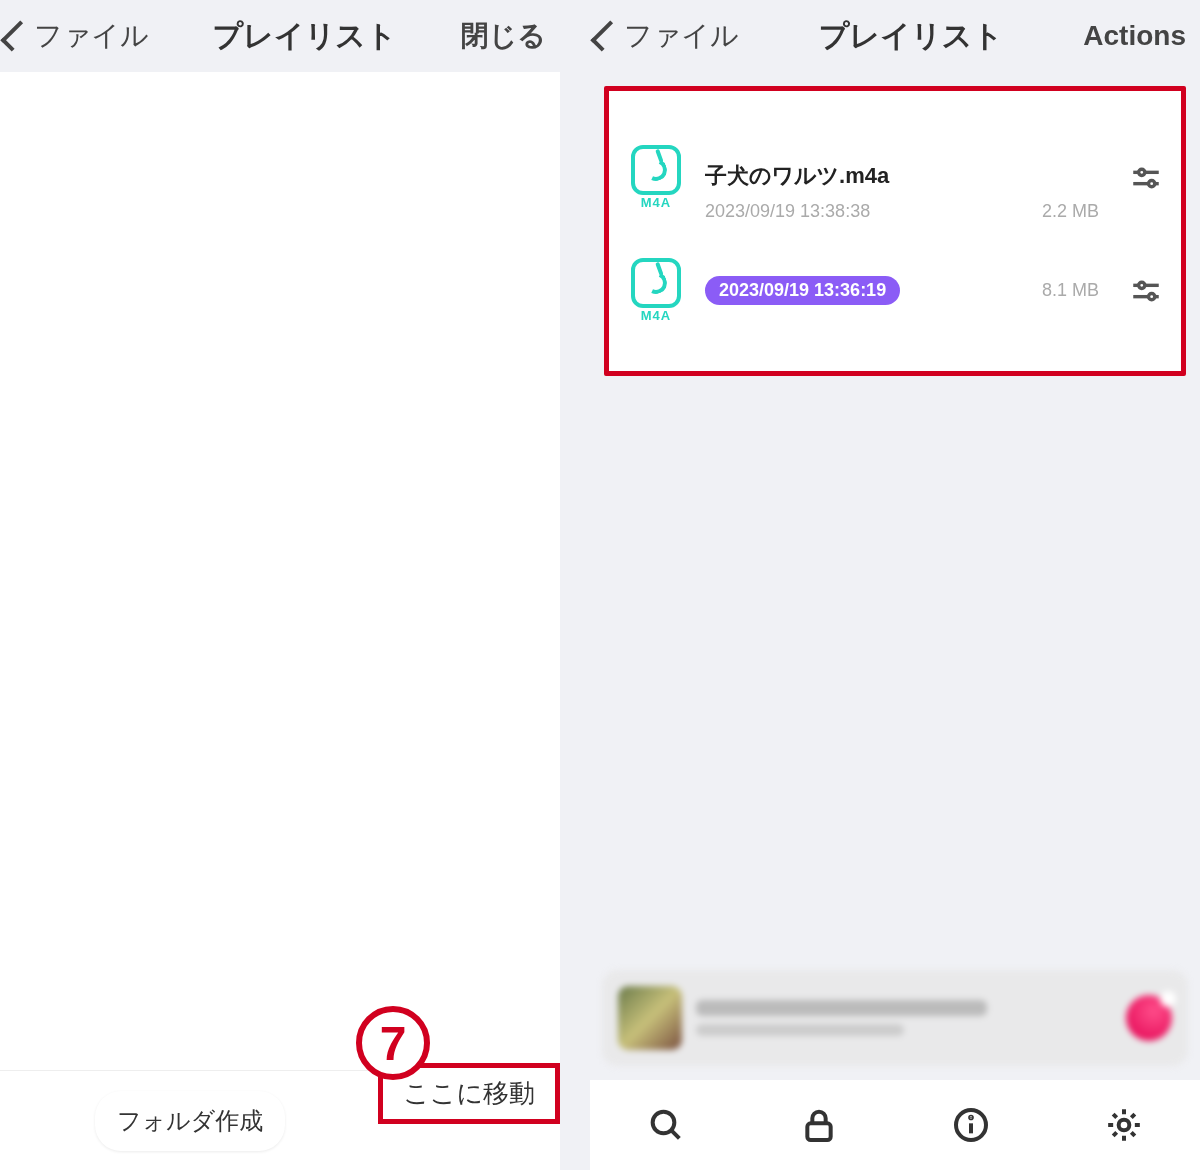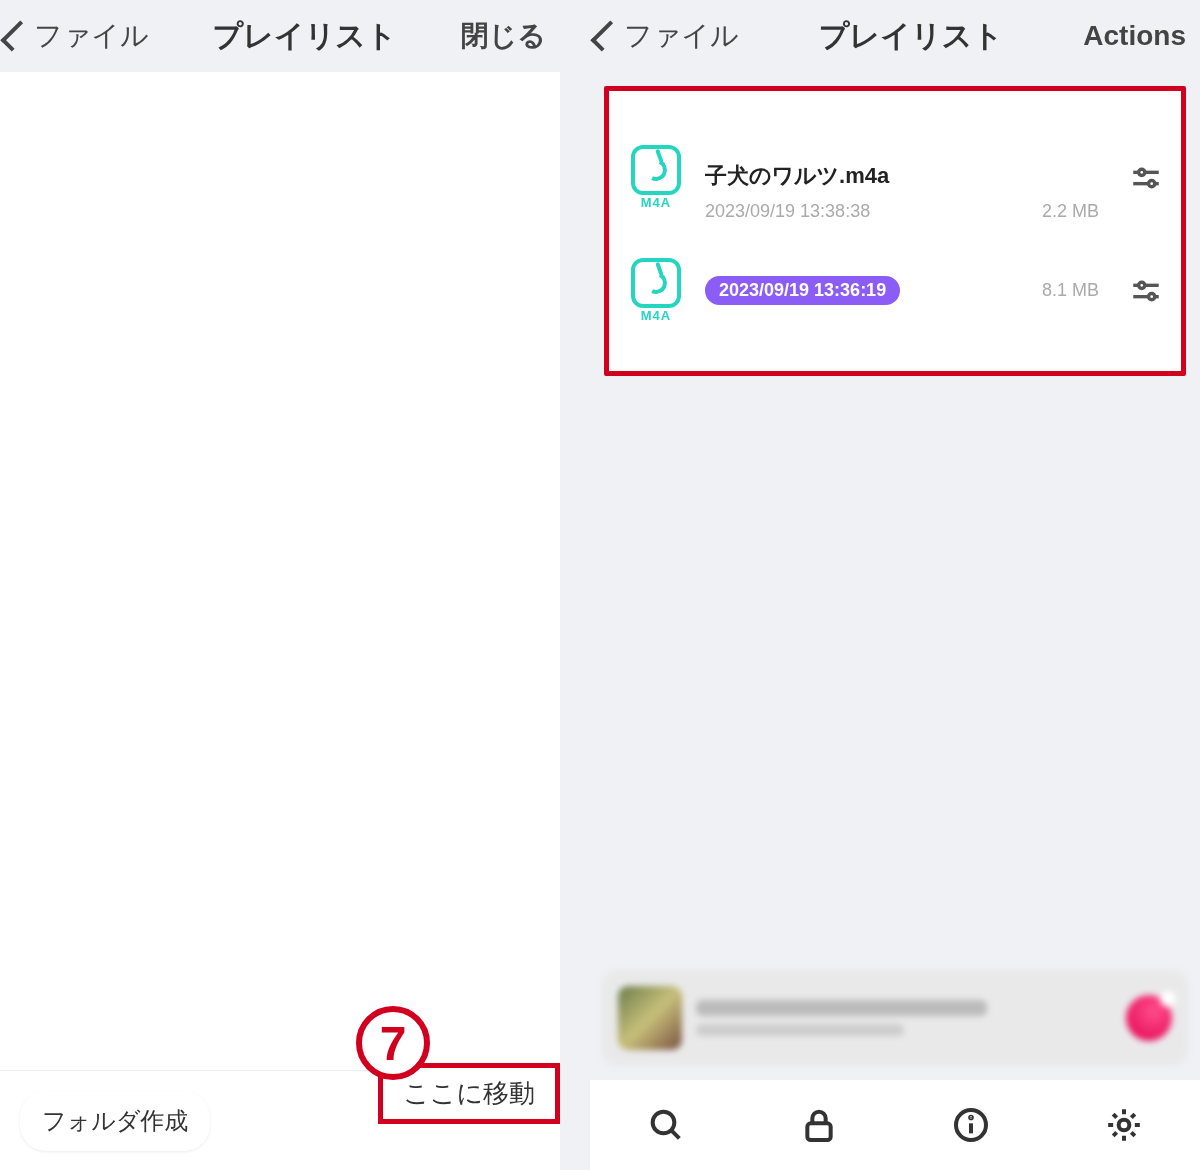--- a/index.html
+++ b/index.html
@@ -45,21 +45,21 @@
 
     
     .left-body { flex: 1; background: #fff; }
 
     
     .left-bottom {
       height: 100px;
       background: #fff;
       display: flex;
       align-items: center;
-      justify-content: flex-start;
+      justify-content: center;
       padding: 15px 20px;
       border-top: 1px solid #eee;
     }
     .btn-pill {
       background: #fff;
       border-radius: 26px;
       padding: 14px 22px;
       font-size: 24px;
       color: #333;
       cursor: pointer;

